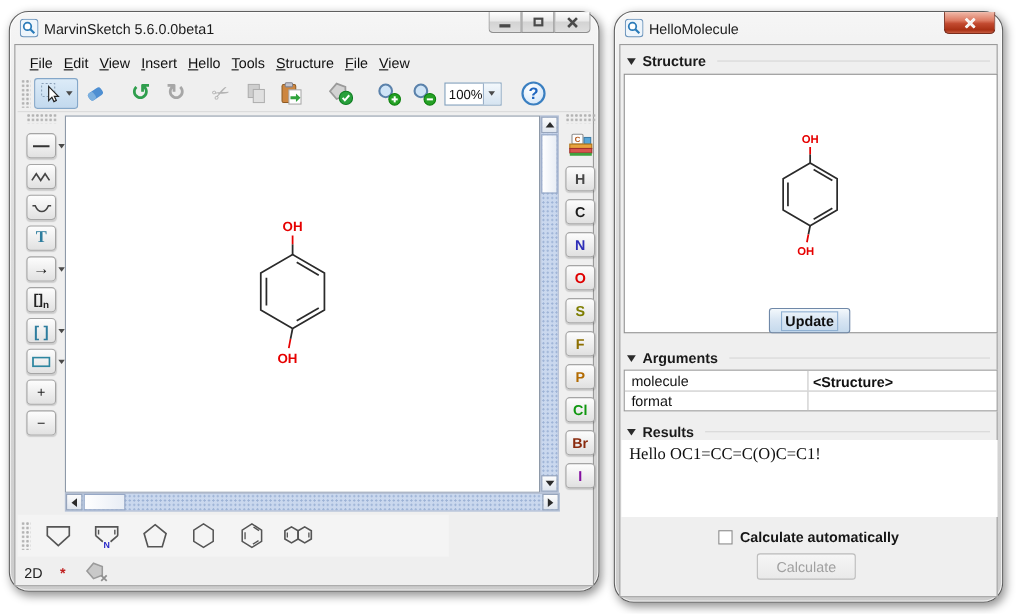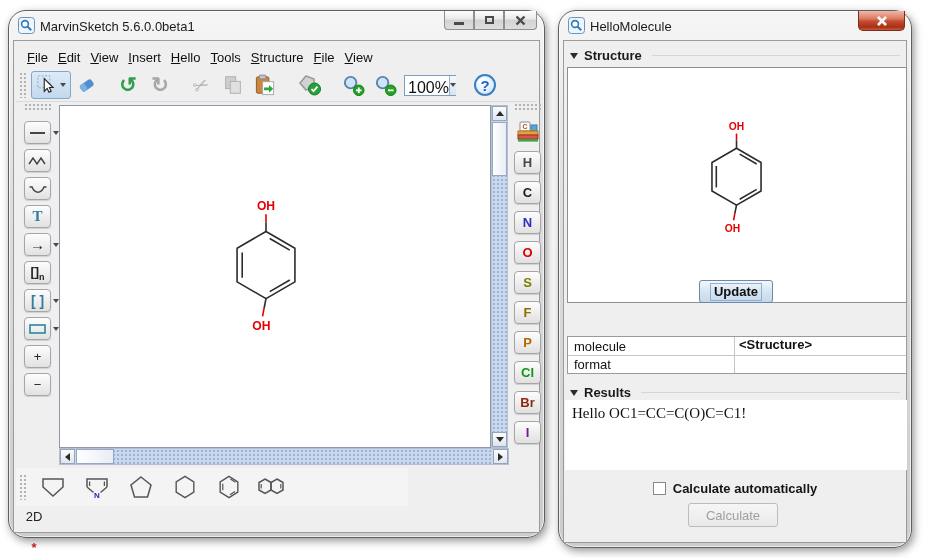--- a/index.html
+++ b/index.html
@@ -49,21 +49,21 @@
 .tbtn { height:28px; min-width:32px; display:flex; align-items:center; justify-content:center;
   border:1px solid transparent; border-radius:3px; position:relative; }
 .tbtn.selected { background:linear-gradient(#dcebf8,#c2d9ee); border-color:#84a7c9; }
 .tsp { width:9px; }
 .dd-arrow { width:0; height:0; border-left:3.5px solid transparent; border-right:3.5px solid transparent;
   border-top:4px solid #4a4a4a; margin-left:2px; }
 .glyph-undo { font-size:21px; font-weight:bold; color:#2f9e4d; line-height:20px; }
 .glyph-redo { font-size:21px; font-weight:bold; color:#a7a7a7; line-height:20px; }
 .glyph-cut  { font-size:19px; color:#b3b3b3; transform:rotate(-25deg); }
 .zoom-combo { width:52px; height:21px; border:1px solid #7f9db9; background:#fff; display:flex; margin-left:3px; }
-.zoom-value { flex:1; font-size:16px; padding:3px 0 0 3px; color:#111; }
+.zoom-value { flex:1; font-size:12px; padding:3px 0 0 3px; color:#111; }
 .combo-btn { width:17px; background:linear-gradient(#f3f8fc,#d6e4f1); border-left:1px solid #9ab0c8;
   display:flex; align-items:center; justify-content:center; }
 .help-icon { width:22px; height:22px; border-radius:50%; border:2px solid #3a7fc1;
   background:radial-gradient(circle at 35% 30%, #ffffff, #dcebfa 70%, #bcd6ef);
   color:#1f66c0; font-weight:bold; font-size:15px; display:flex; align-items:center; justify-content:center; }
 
 
 #left-tools { position:absolute; left:3px; top:60px; width:44px; display:flex; flex-direction:column; }
 #left-tools .grip-h { margin:2px 0 4px 7px; }
 .side-row { display:flex; align-items:center; margin:5px 0 0 7px; height:23px; }
@@ -102,21 +102,21 @@
 .ebtn:first-of-type { margin-top:10px; }
 
 
 #template-bar { position:absolute; left:2px; top:427px; width:392px; height:38px;
   background:#f4f4f4; display:flex; align-items:center; }
 .tplbtn { width:44px; height:34px; display:flex; align-items:center; justify-content:center;
   border:1px solid transparent; border-radius:3px; }
 
 
 #status-bar { position:absolute; left:8px; top:468px; height:22px; display:flex;
-  align-items:center; gap:16px; font-size:13px; color:#222;flex-direction:column; }
+  align-items:center; gap:16px; font-size:13px; color:#222; }
 .mod-flag { color:#c02020; font-weight:bold; }
 
 
 #hello-window { left:558px; top:10px; width:354px; height:538px; }
 #hello-controls { right:6px; }
 
 .section-header { position:absolute; left:6px; right:6px; display:flex; align-items:center; gap:6px;
   font-weight:bold; font-size:13px; color:#1a1a1a; }
 .section-header::after { content:""; flex:1; height:1px; background:#d6d6d6; margin-left:4px; }
 .tri-sec { width:0; height:0; border-left:4.5px solid transparent; border-right:4.5px solid transparent;
@@ -128,21 +128,21 @@
 #panel-mol { position:absolute; left:121px; top:50px; }
 #update-btn { position:absolute; left:131px; top:212px; width:74px; height:23px;
   background:linear-gradient(#f3f8fc,#d9e6f3 45%,#c5d9ec); border:1px solid #6f88a8; border-radius:3px;
   display:flex; align-items:center; justify-content:center; }
 #update-btn .btn-label { font-size:13px; font-weight:bold; color:#0e0e0e;
   border:1px solid #8fb0d2; padding:0 3px; line-height:16px; }
 
 #arguments-header { top:277px; }
 #arguments-table { position:absolute; left:3px; top:295px; width:340px; background:#fff;
   border:1px solid #9a9a9a; font-size:13px; color:#111; }
-.arg-row { display:flex; height:18px; align-items:flex-start; }
+.arg-row { display:flex; height:18px; align-items:flex-end; }
 .arg-row + .arg-row { border-top:1px solid #c6c6c6; }
 .arg-name { width:167px; padding-left:6px; border-right:1px solid #c6c6c6; height:100%; display:flex; align-items:center; }
 .arg-value { flex:1; padding-left:4px; }
 .arg-bold { font-weight:bold; }
 
 #results-header { top:344px; }
 #results-panel { position:absolute; left:1px; top:359px; width:342px; height:70px; background:#fff;
   font-family:"Liberation Serif", serif; font-size:15px; color:#101010; padding:5px 7px; }
 
 #footer-check { position:absolute; left:0; right:0; top:440px; display:flex; justify-content:center;
@@ -515,20 +515,24 @@
           <line x1="58" y1="120" x2="56.3" y2="129"></line>
         </g>
         <text class="mol-label" x="60" y="15.5" text-anchor="middle" font-size="14" style="fill: rgb(230, 0, 0);">OH</text>
         <text class="mol-label" x="55" y="144" text-anchor="middle" font-size="14" style="fill: rgb(230, 0, 0);">OH</text>
       </svg>
       <div id="update-btn">
         <span class="btn-label">Update</span>
       </div>
     </div>
 
+    <div class="section-header" id="arguments-header">
+      <div class="tri-sec"></div>
+      <span>Arguments</span>
+    </div>
 
     <div id="arguments-table">
       <div class="arg-row">
         <div class="arg-name">molecule</div>
         <div class="arg-value arg-bold">&lt;Structure&gt;</div>
       </div>
       <div class="arg-row">
         <div class="arg-name">format</div>
       </div>
     </div>

